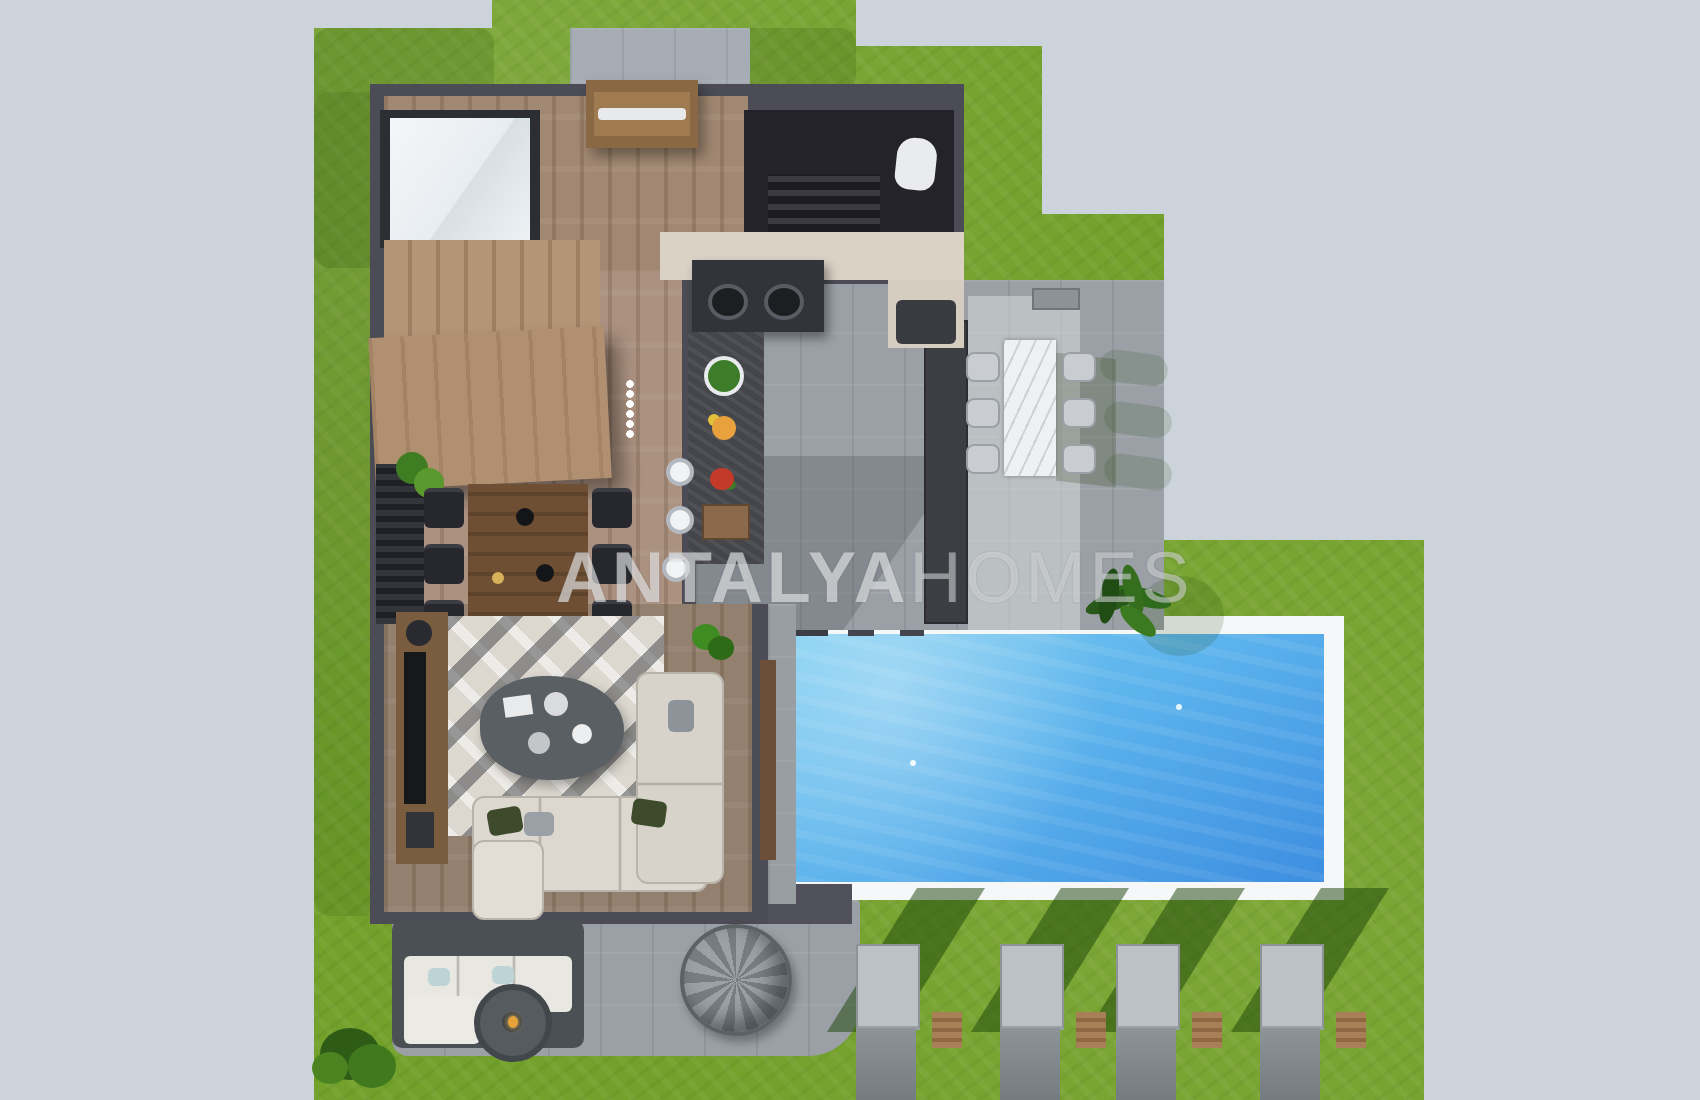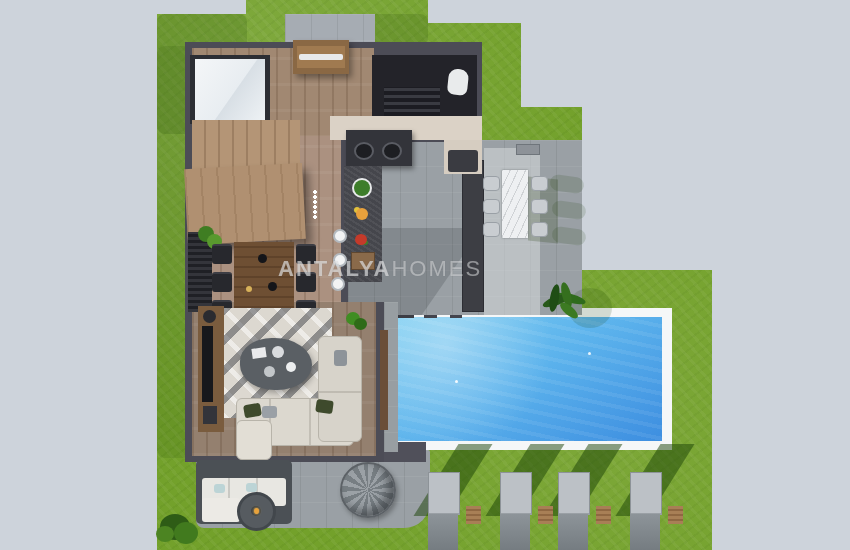--- a/index.html
+++ b/index.html
@@ -25,21 +25,21 @@
   .wood{background:
       repeating-linear-gradient(90deg, rgba(70,45,25,0.18) 0 2px, transparent 2px 14px),
       repeating-linear-gradient(0deg, rgba(255,255,255,0.05) 0 3px, transparent 3px 26px),
       #a18872;}
   .darkwall{background:#4c4c56;}
   .chair-sm{background:#c9cdd1;border:1px solid #9aa0a6;border-radius:4px;}
   .dchair{background:#27282d;border-radius:3px;border-top:2px solid #3c3d44;}
   .stool{background:#f2f3f4;border:2px solid #b3b9bf;border-radius:50%;width:10px;height:10px;}
   .lounger{width:30px;}
   .loungershadow{background:rgba(26,66,6,0.5);transform:skewX(-32deg);}
-  .wm{color:rgba(255,255,255,0.55);font-size:22px;letter-spacing:2px;white-space:nowrap;text-shadow:0 0 1px rgba(90,95,100,0.35);}
+  .wm{color:rgba(255,255,255,0.55);font-size:36px;letter-spacing:2px;white-space:nowrap;text-shadow:0 0 1px rgba(90,95,100,0.35);margin-top:12px;}
   .wm .light{font-weight:300;color:rgba(255,255,255,0.42);}
   .pillow{border-radius:3px;}
 </style>
 </head>
 <body>
 
 <div class="stage">
 
   <div class="abs grass"></div>
   <div class="abs gshadow" style="left:157px;top:14px;width:90px;height:120px;opacity:.55"></div>

